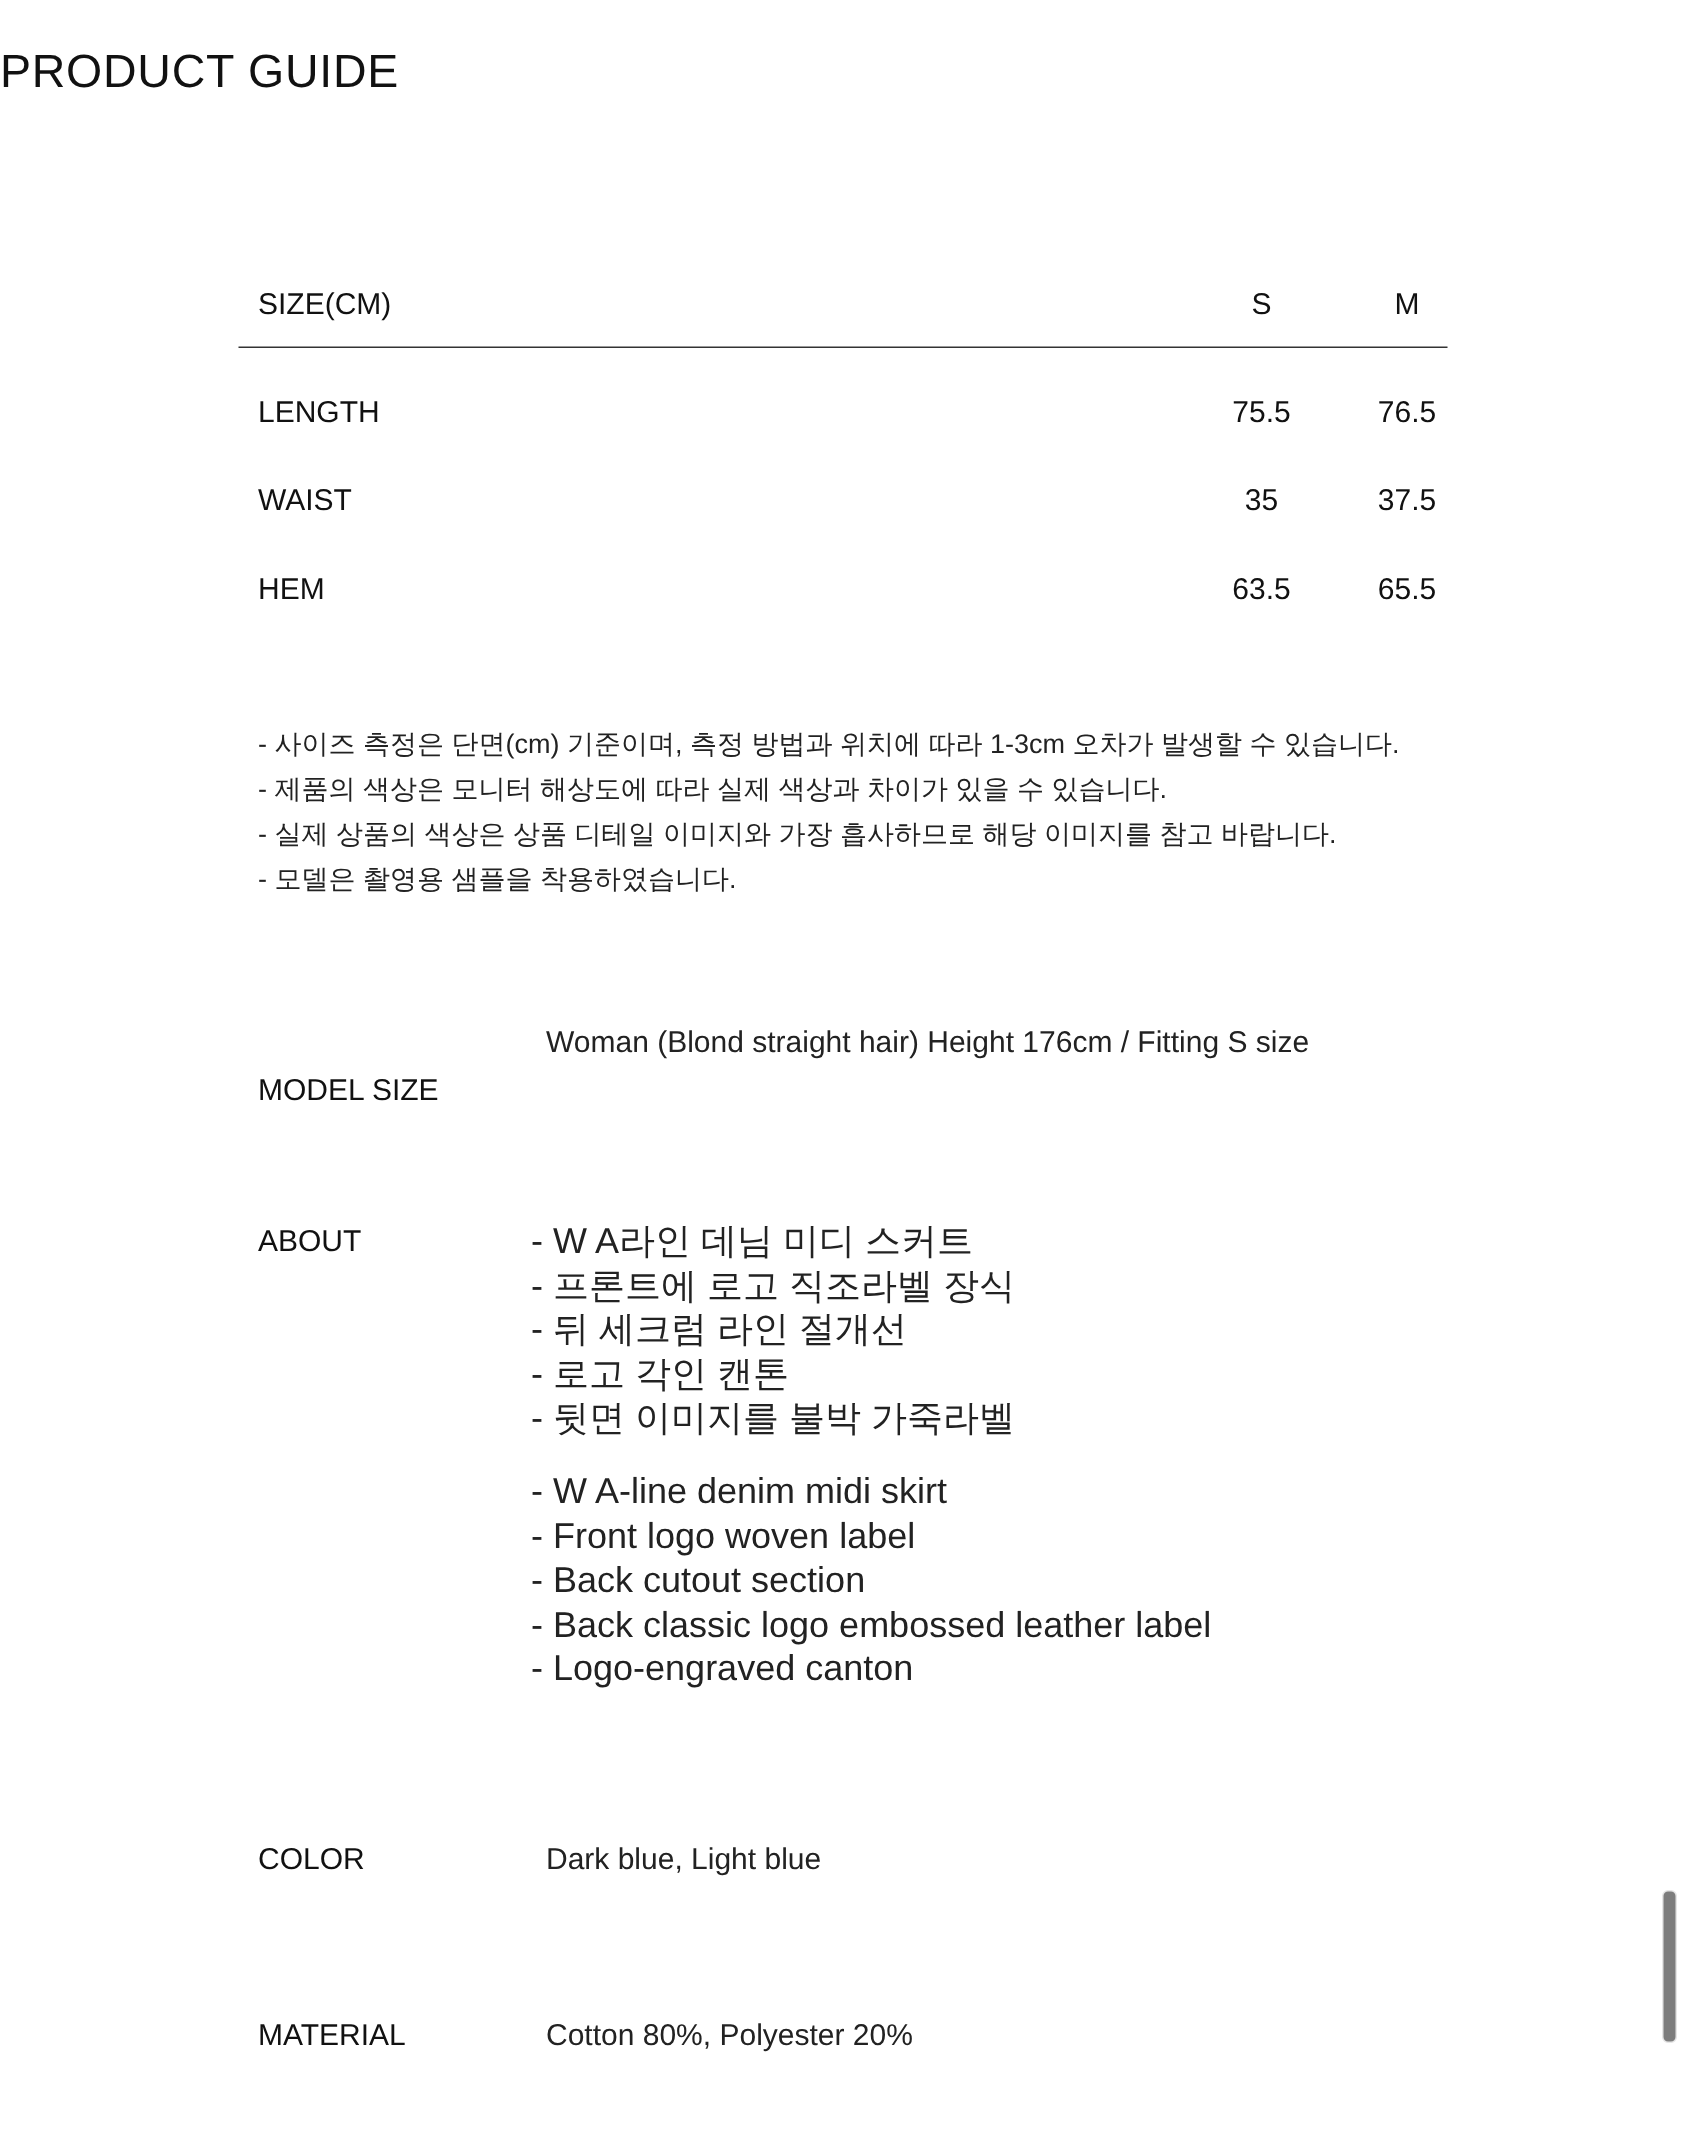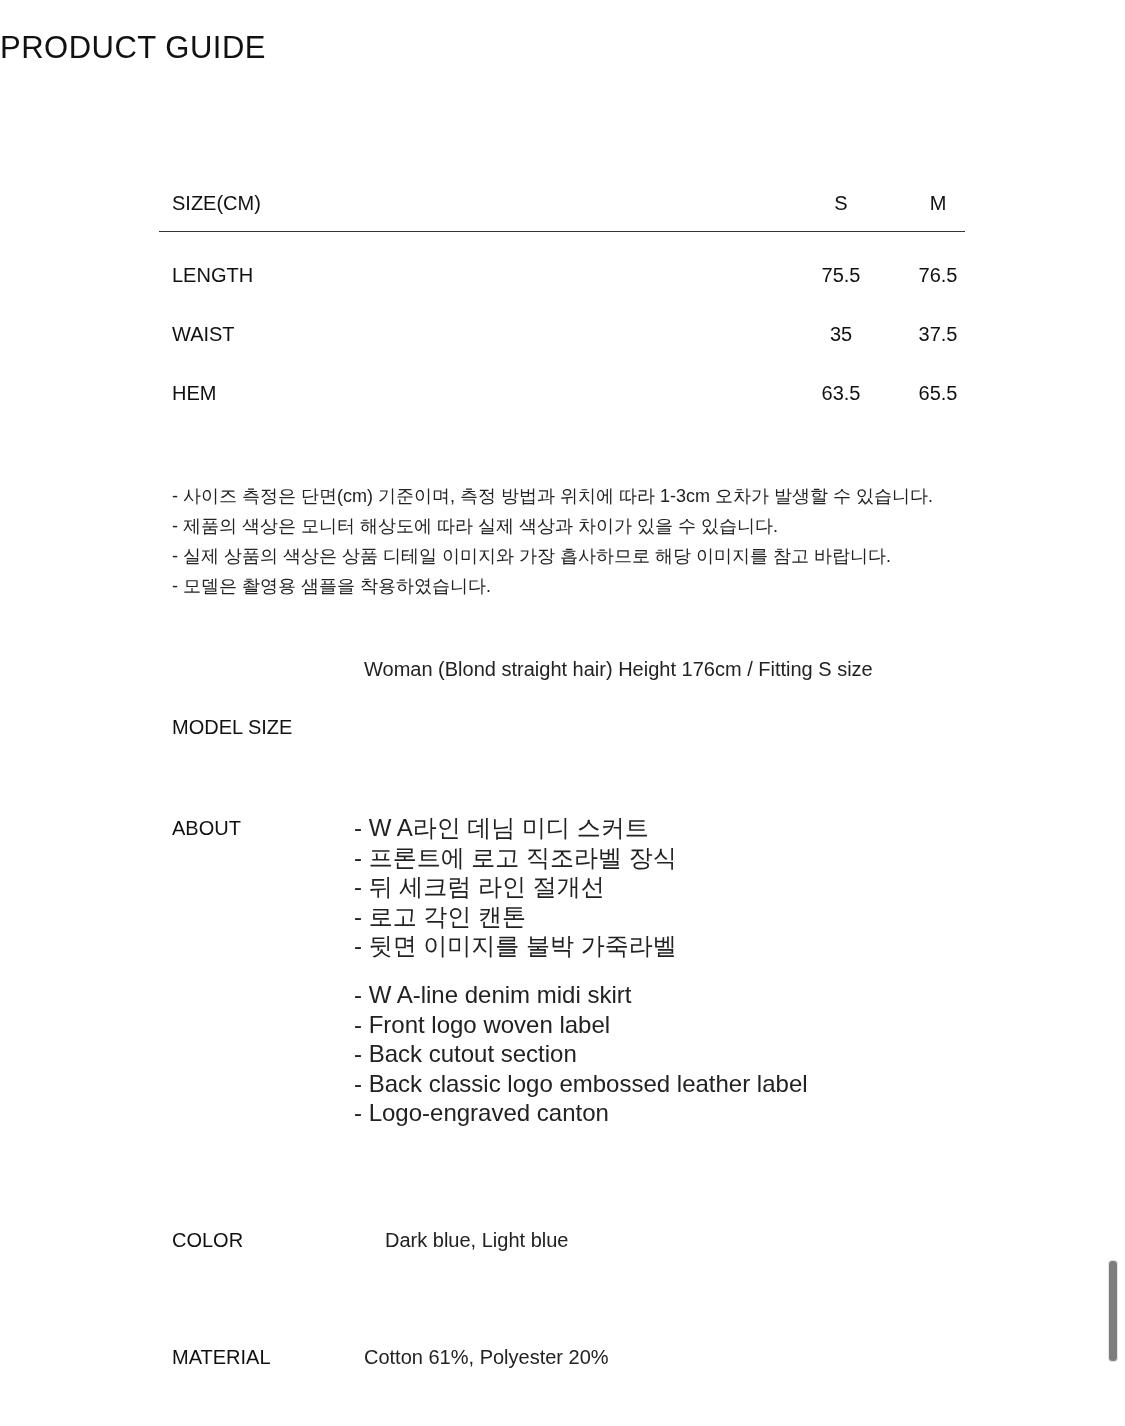--- a/index.html
+++ b/index.html
@@ -131,37 +131,37 @@
 </div>
 
 <div class="notes">
   <div>- 사이즈 측정은 단면(cm) 기준이며, 측정 방법과 위치에 따라 1-3cm 오차가 발생할 수 있습니다.</div>
   <div>- 제품의 색상은 모니터 해상도에 따라 실제 색상과 차이가 있을 수 있습니다.</div>
   <div>- 실제 상품의 색상은 상품 디테일 이미지와 가장 흡사하므로 해당 이미지를 참고 바랍니다.</div>
   <div>- 모델은 촬영용 샘플을 착용하였습니다.</div>
 </div>
 
 <div class="info-label" style="top:716px;">MODEL SIZE</div>
-<div class="info-value" style="top:658px;">Woman (Blond straight hair) Height 176cm / Fitting S size</div>
+<div class="info-value" style="top:684px;">Woman (Blond straight hair) Height 176cm / Fitting S size</div>
 
 <div class="info-label" style="top:817px;">ABOUT</div>
 <div class="about-list" style="top:813px;">
   <div>- W A라인 데님 미디 스커트</div>
   <div>- 프론트에 로고 직조라벨 장식</div>
   <div>- 뒤 세크럼 라인 절개선</div>
   <div>- 로고 각인 캔톤</div>
   <div>- 뒷면 이미지를 불박 가죽라벨</div>
 </div>
 <div class="about-list" style="top:980px;">
   <div>- W A-line denim midi skirt</div>
   <div>- Front logo woven label</div>
   <div>- Back cutout section</div>
   <div>- Back classic logo embossed leather label</div>
   <div>- Logo-engraved canton</div>
 </div>
 
 <div class="info-label" style="top:1229px;">COLOR</div>
-<div class="info-value" style="top:1229px;margin-left:21px;">Dark blue, Light blue</div>
+<div class="info-value" style="top:1229px;">Dark blue, Light blue</div>
 
 <div class="info-label" style="top:1346px;">MATERIAL</div>
-<div class="info-value" style="top:1346px;">Cotton 61%, Polyester 20%</div>
+<div class="info-value" style="top:1346px;">Cotton 80%, Polyester 20%</div>
 
 <div class="scrollbar"></div>
 
 </body></html>

